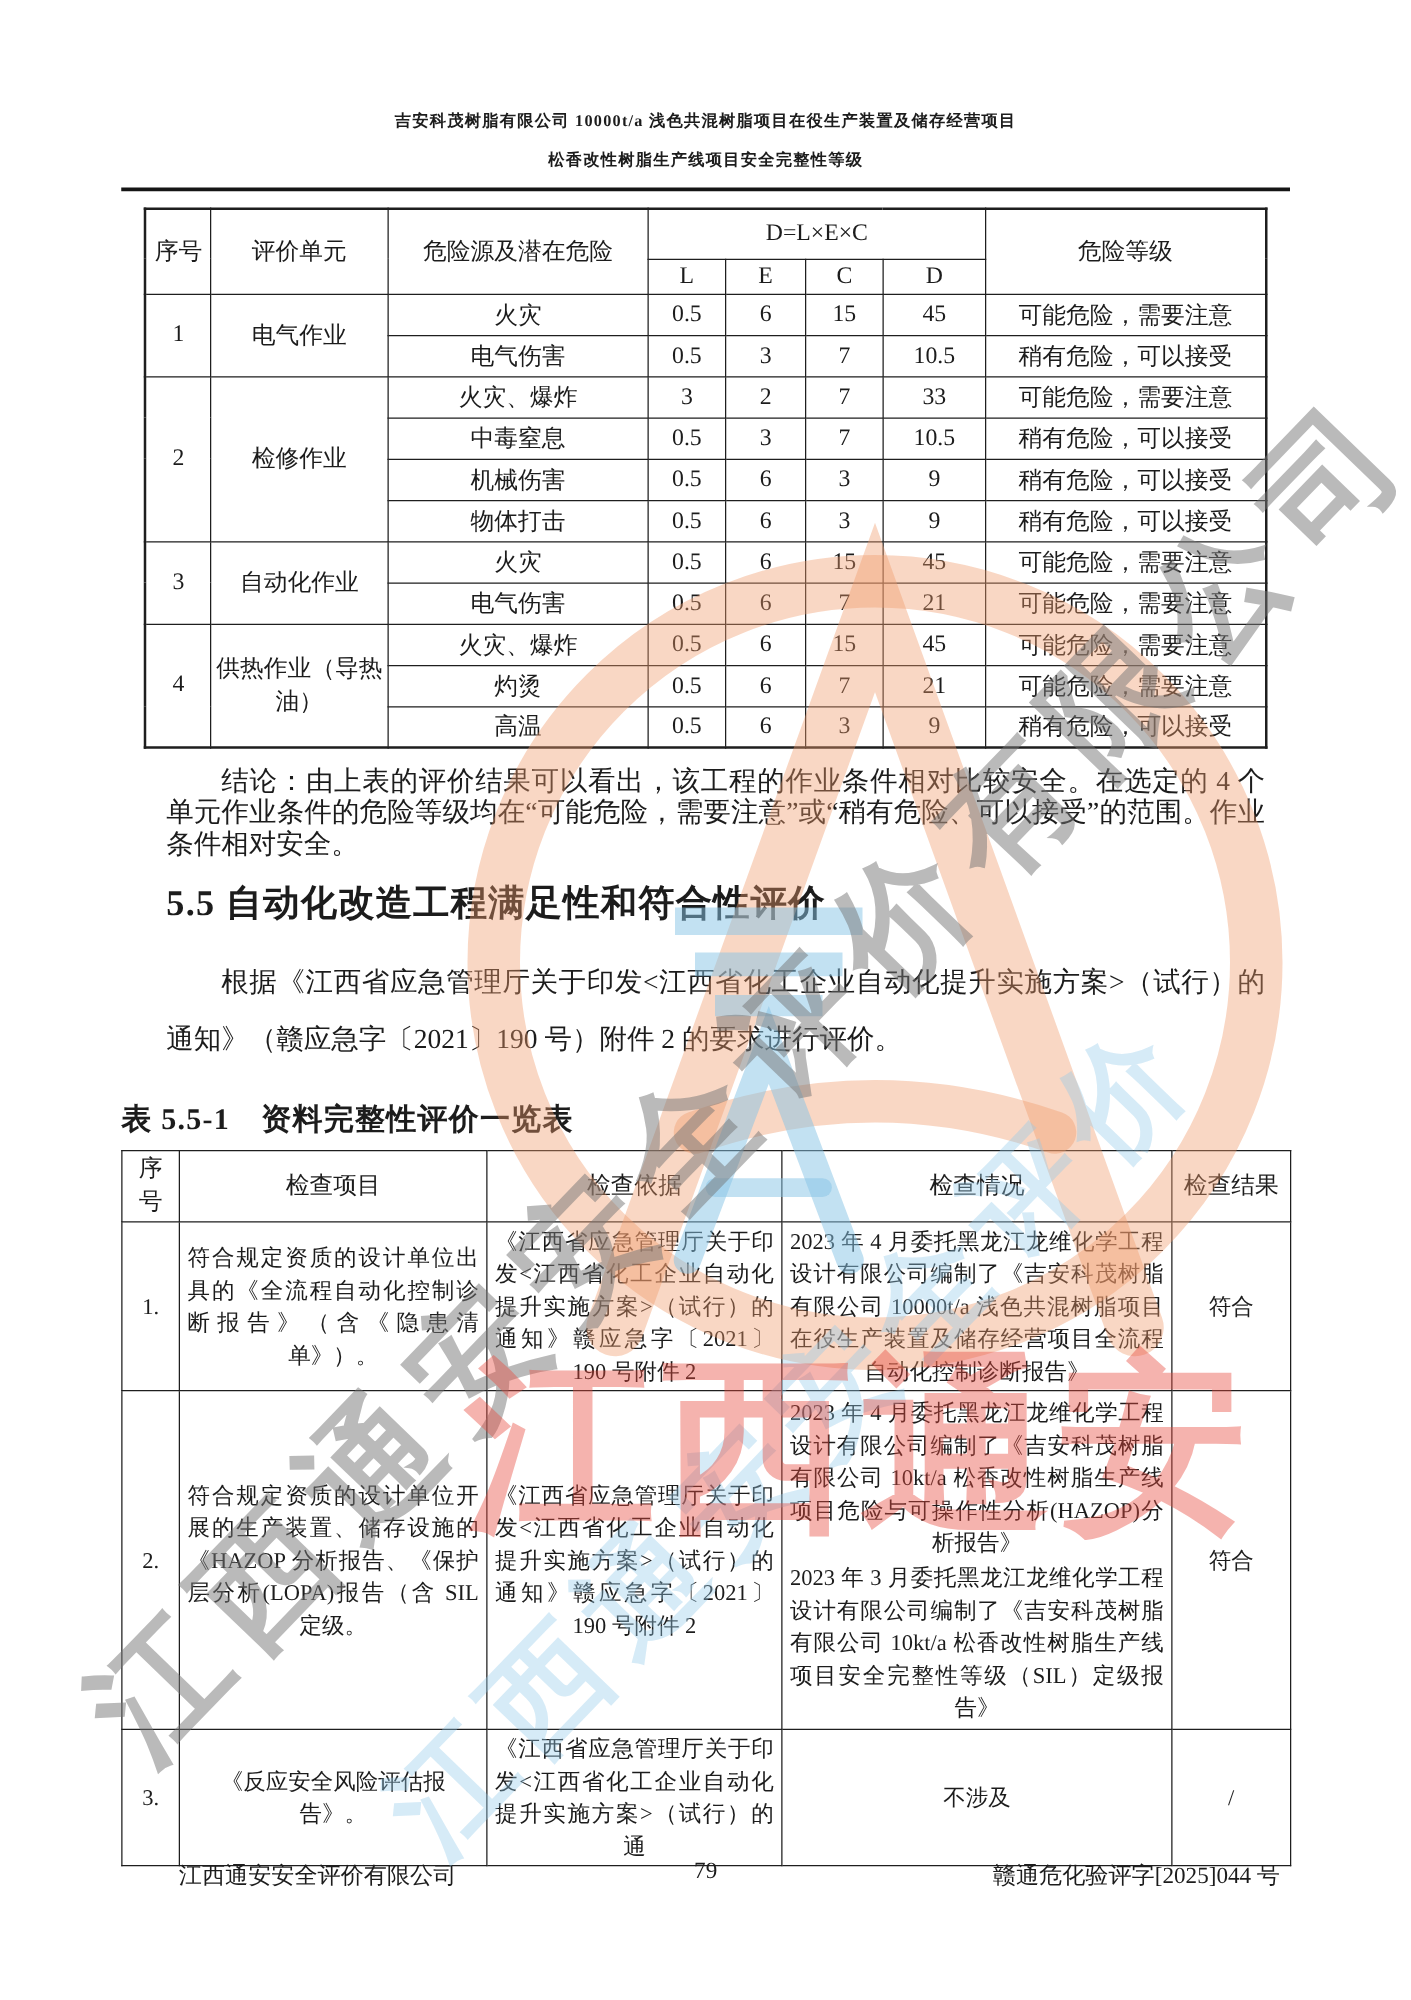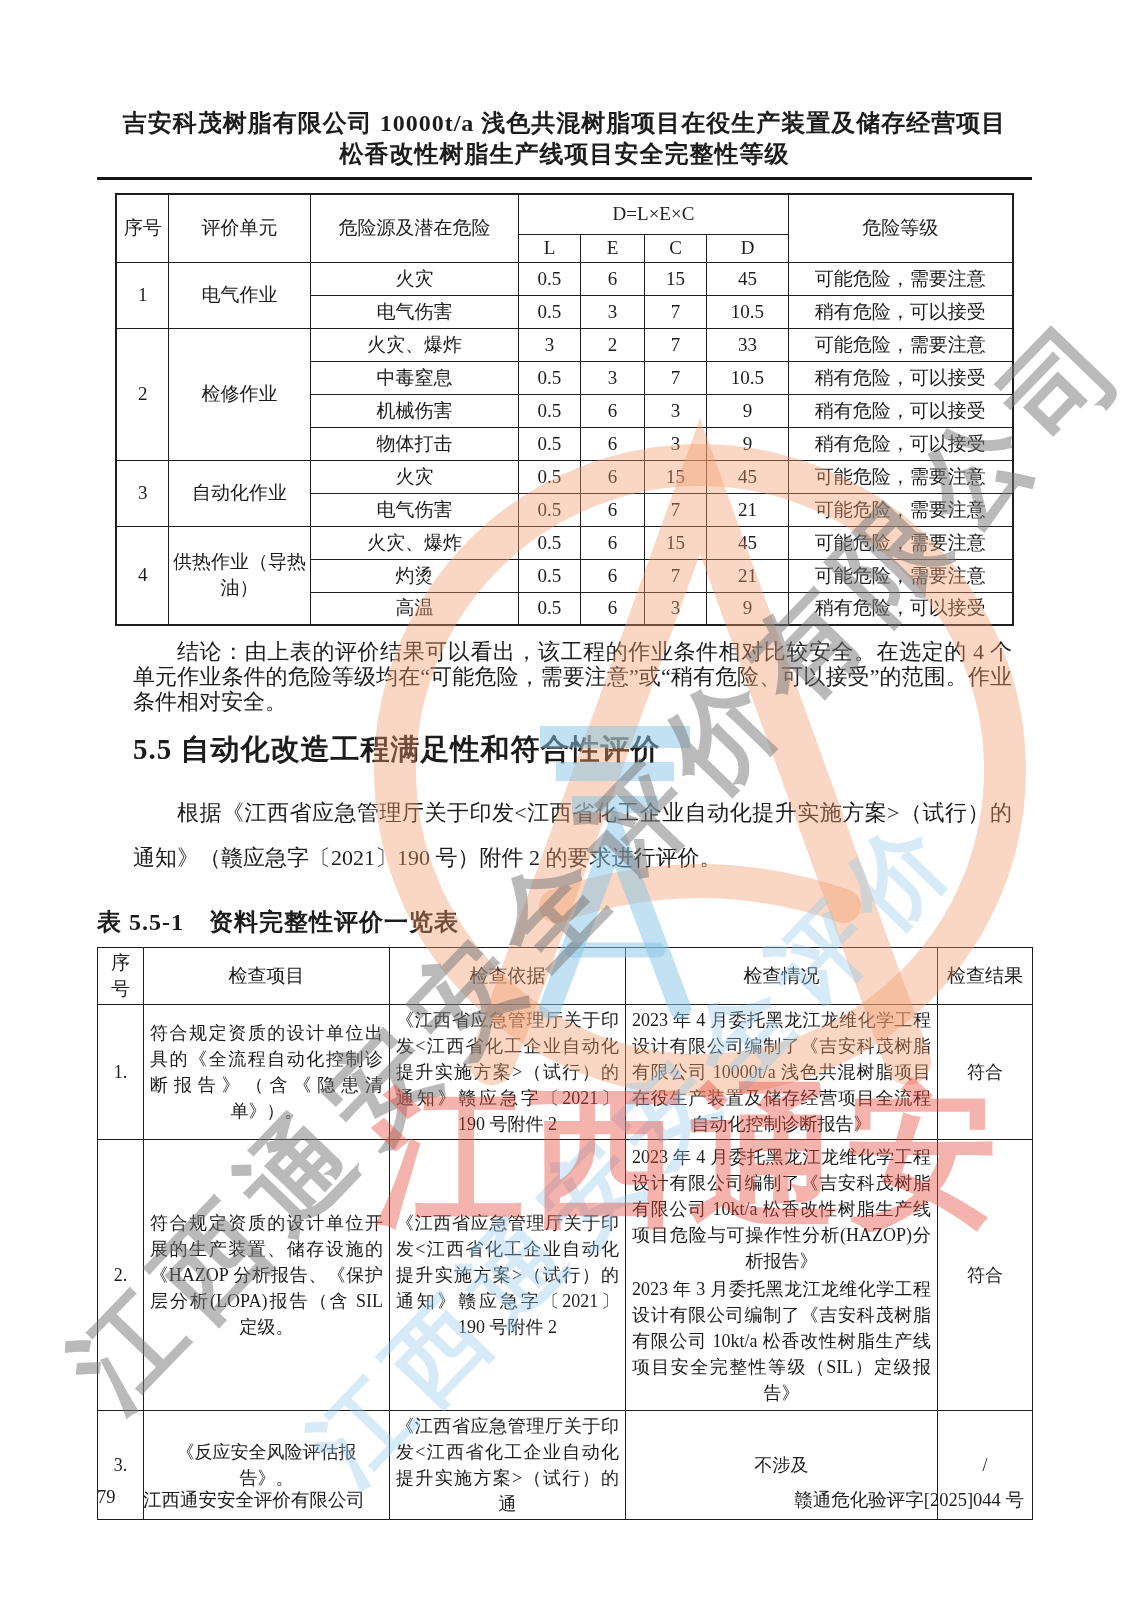--- a/index.html
+++ b/index.html
@@ -1,21 +1,21 @@
 <!DOCTYPE html>
 <html><head>
 <meta charset="utf-8">
 <style>
   html,body{margin:0;padding:0;background:#e8e8e8;}
   .page{position:relative;width:1129px;height:1600px;margin:0 auto;background:#ffffff;
         overflow:hidden;font-family:"Liberation Serif","DejaVu Serif",serif;color:#1c1c1c;}
   .content{position:relative;width:935px;margin:0 auto;z-index:1;}
 
   
-  .hdr{padding-top:108px;text-align:center;font-weight:bold;font-size:24px;line-height:31px;letter-spacing:1px;}
+  .hdr{padding-top:81px;text-align:center;font-weight:bold;font-size:13px;line-height:31px;letter-spacing:1px;}
   .hdr-rule{border:0;border-top:3px solid #151515;margin:7px 0 0 0;}
 
   
   table{border-collapse:collapse;table-layout:fixed;}
   .t1{width:896px;margin:13px auto 0;font-size:19px;border:2px solid #1e1e1e;}
   .t1 td{border:1px solid #1e1e1e;text-align:center;vertical-align:middle;padding:0 2px;}
   .t1 tr.h1{height:40px;} .t1 tr.h2{height:28px;} .t1 tr.dr{height:33px;}
 
   
   .concl{margin:13px 20px 0 36px;font-size:22px;line-height:25px;text-align:justify;text-indent:2em;}
@@ -28,21 +28,21 @@
   .t2{width:935px;margin:9px auto 0;font-size:18px;line-height:26px;border:1.5px solid #1e1e1e;}
   .t2 td{border:1px solid #1e1e1e;text-align:center;vertical-align:middle;padding:2px 6px;}
   .t2 tr.th{height:56px;font-size:19px;}
   .t2 tr.r1{height:132px;} .t2 tr.r2{height:258px;} .t2 tr.r3{height:86px;}
   .t2 .just{text-align:justify;text-align-last:center;}
   .t2 .sit2 div{margin:2px 0;}
 
   
   .foot{position:absolute;left:97px;width:935px;top:1487px;font-size:18.5px;z-index:1;}
   .foot .l{position:absolute;left:46px;}
-  .foot .c{position:absolute;left:0;width:100%;text-align:left;}
+  .foot .c{position:absolute;left:0;width:100%;text-align:center;}
   .foot .r{position:absolute;right:8px;}
 
   
   .wm{position:absolute;inset:0;z-index:2;pointer-events:none;}
   .wm-svg{position:absolute;left:0;top:0;}
   .wm-gray{position:absolute;left:600px;top:862px;transform:translate(-50%,-50%) rotate(-46deg);
            white-space:nowrap;font-size:106px;font-weight:bold;letter-spacing:16px;
            color:rgba(118,118,118,0.50);}
   .wm-blue-text{position:absolute;left:635px;top:1150px;transform:translate(-50%,-50%) rotate(-46deg);
            white-space:nowrap;font-size:96px;font-weight:bold;letter-spacing:14px;

